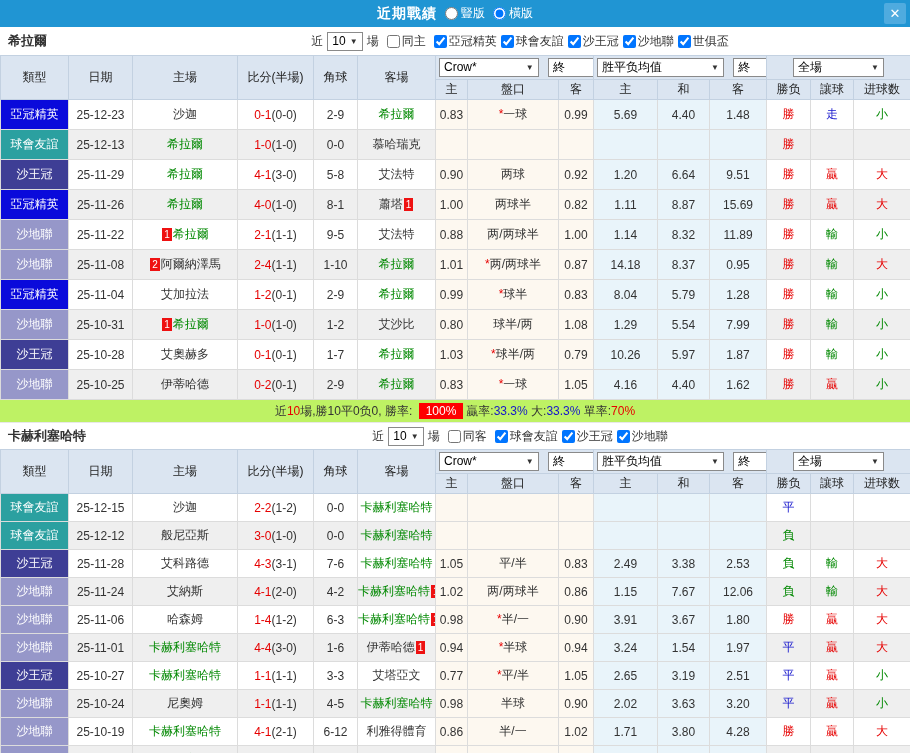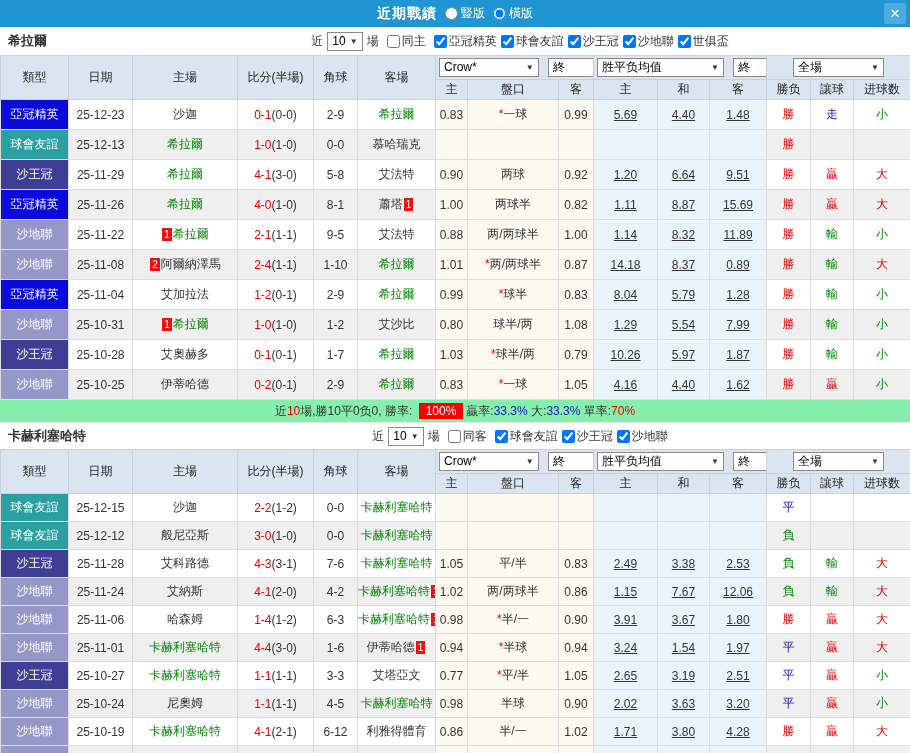--- a/index.html
+++ b/index.html
@@ -25,27 +25,27 @@
   table{border-collapse:collapse;table-layout:fixed;width:910px;font-size:12px;}
   thead th{background:#dbe5f1;border:1px solid #c3d1e1;font-weight:normal;color:#222;padding:0;text-align:center;overflow:hidden;white-space:nowrap;}
   thead tr.r1 th{height:23px;}
   thead tr.r2 th{height:19px;}
   thead th .sel{margin:0 3px;gap:45px;}
   tbody td{border:1px solid #dcdcdc;text-align:center;padding:0;overflow:hidden;white-space:nowrap;color:#333;}
   .t1 tbody td{height:29px;}
   .t2 tbody td{height:27px;}
   tbody tr.even td{background:#efefef;}
   tbody td.cream{background:#fdf8f0 !important;}
-  tbody td.pale{background:#e9f4fa !important;text-decoration:underline;}
+  tbody td.pale{background:#e9f4fa !important;}
   td.c-type{color:#fff;}
   td.green{color:#008800;}
   .red{color:#e60000;}
   .badge{background:#ee1111;color:#fff;font-size:10px;padding:0 2px;margin:0 1px;display:inline-block;line-height:13px;}
   
-  .summary{height:22px;line-height:22px;text-align:center;font-size:12px;background:#86efac;border-bottom:1px solid #e8e8e8;white-space:nowrap;}
+  .summary{height:22px;line-height:22px;text-align:center;font-size:12px;background:#bef264;border-bottom:1px solid #e8e8e8;white-space:nowrap;}
   .summary .pill{background:#ff0000;color:#fff;padding:1px 7px;margin:0 3px;}
 </style>
 </head>
 <body>
 
 <div class="titlebar">
   <span class="title">近期戰績</span>
   <label>
     <input type="radio" name="layout" style="">
     <span>豎版</span>
@@ -251,21 +251,21 @@
         <td>25-11-08</td>
         <td><span class="badge">2</span><span>阿爾納澤馬</span></td>
         <td><span class="red">2-4</span><span>(1-1)</span></td>
         <td>1-10</td>
         <td class="green"><span>希拉爾</span></td>
         <td class="cream">1.01</td>
         <td class="cream"><span class="red">*</span>两/两球半</td>
         <td class="cream">0.87</td>
         <td class="pale">14.18</td>
         <td class="pale">8.37</td>
-        <td class="pale">0.89</td>
+        <td class="pale">0.95</td>
         <td><span style="color: rgb(230, 0, 0);">勝</span></td>
         <td><span style="color: rgb(0, 136, 0);">輸</span></td>
         <td><span style="color: rgb(230, 0, 0);">大</span></td>
       </tr>
       <tr class="odd">
         <td class="c-type" style="background: rgb(10, 10, 219);">亞冠精英</td>
         <td>25-11-04</td>
         <td><span>艾加拉法</span></td>
         <td><span class="red">1-2</span><span>(0-1)</span></td>
         <td>2-9</td>

